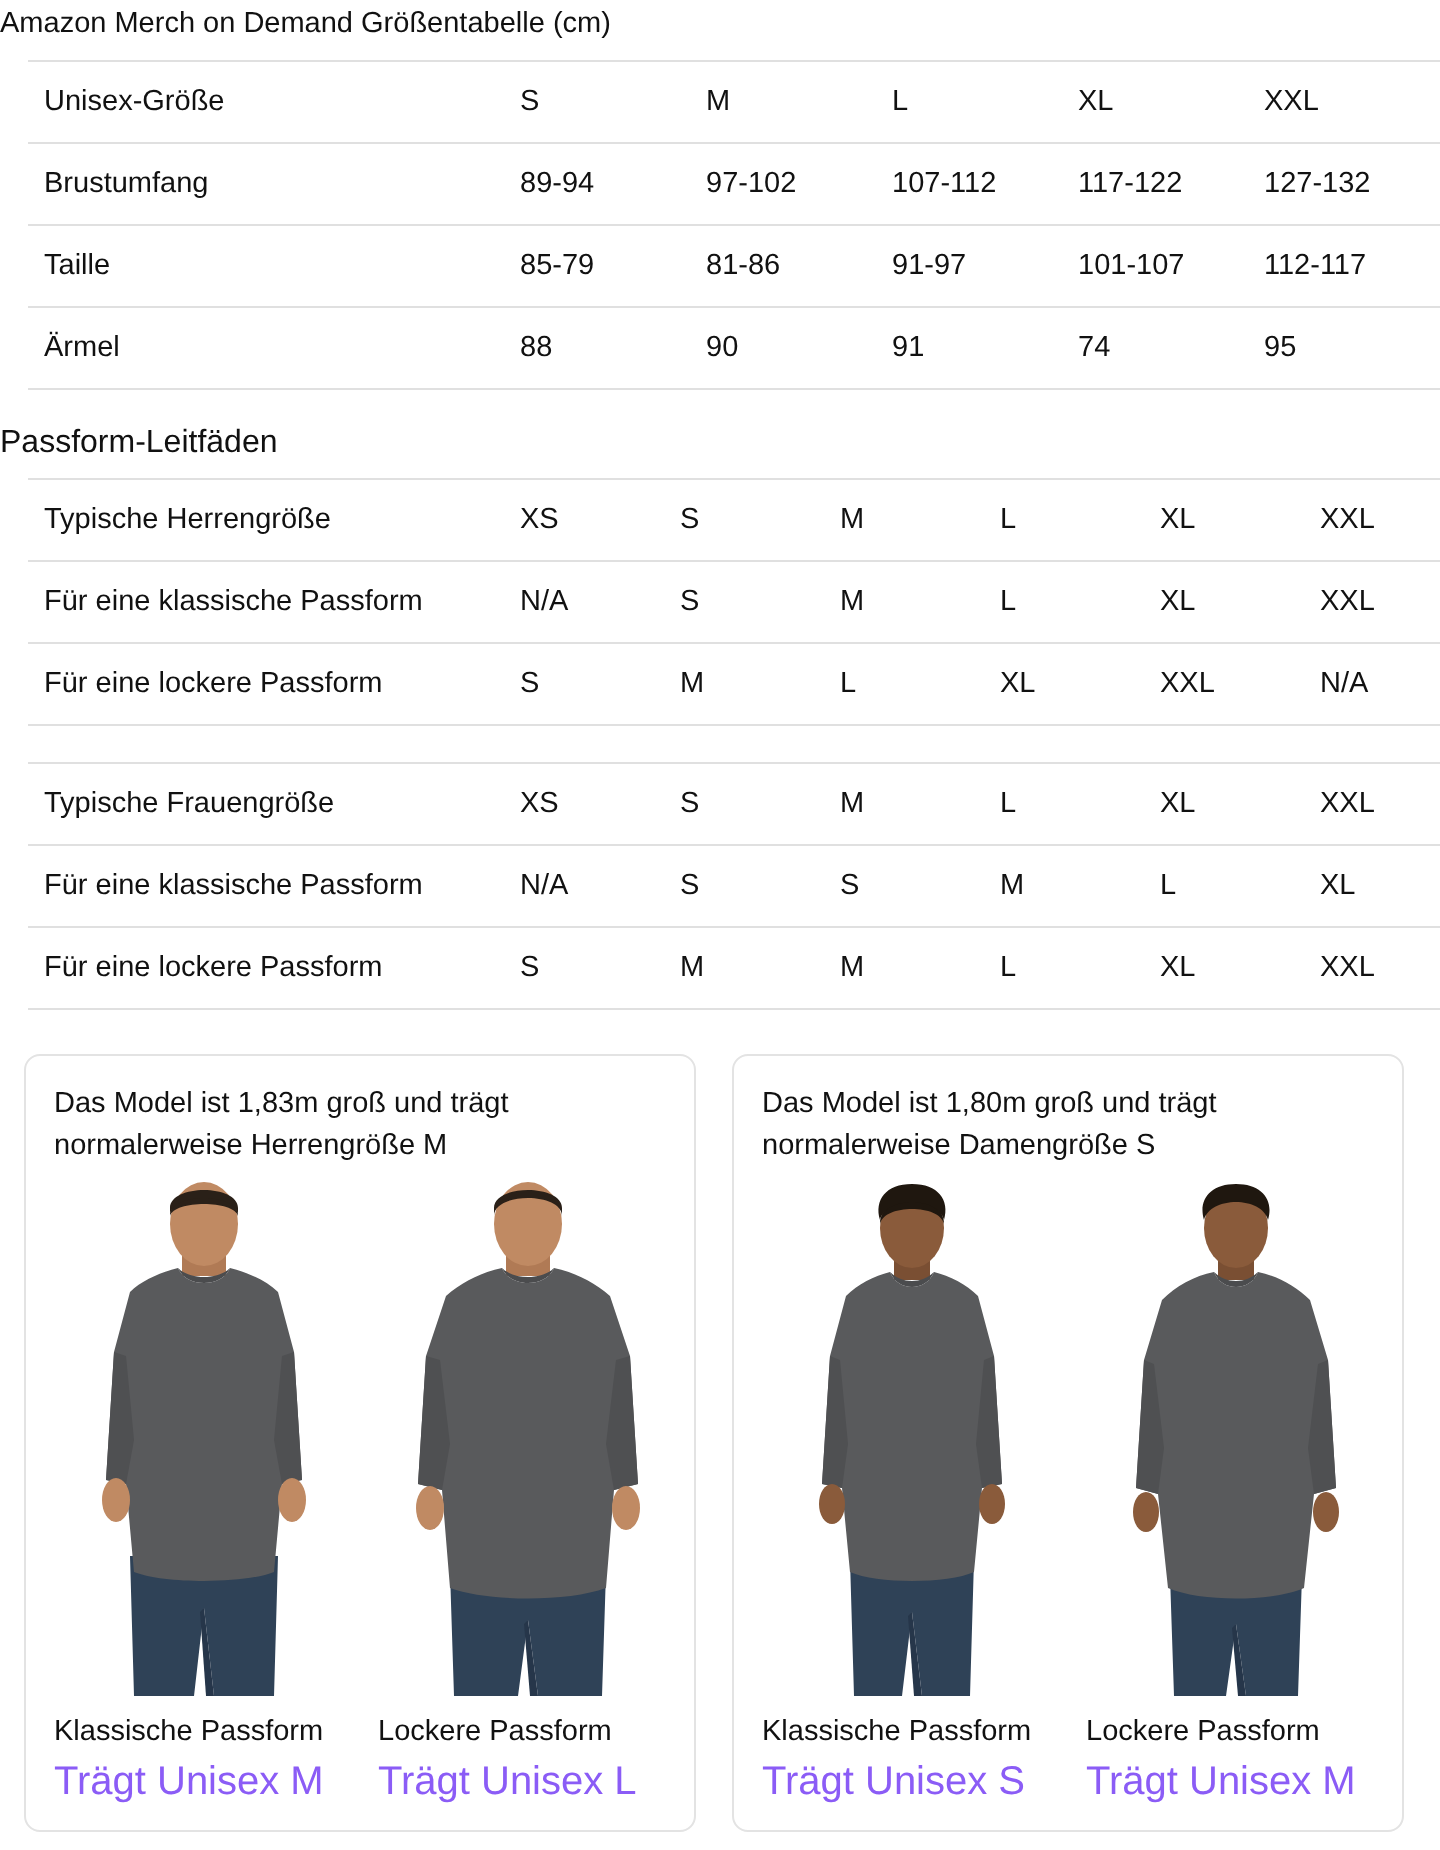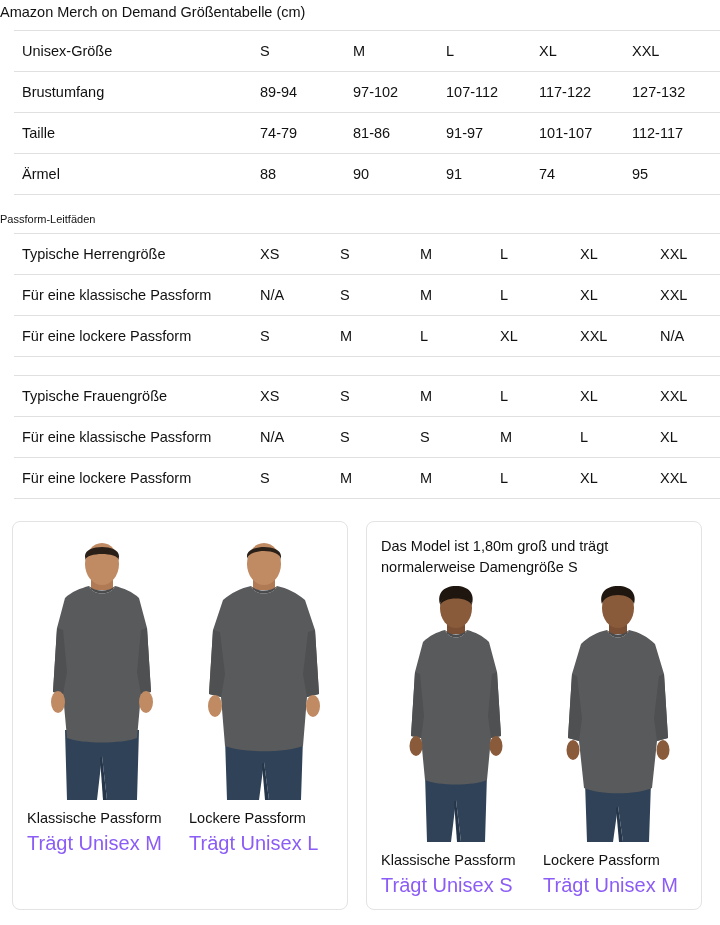--- a/index.html
+++ b/index.html
@@ -50,21 +50,21 @@
   .fit-table td:first-child { width: 238px; }
   .fit-table td { width: 80px; margin-top: 24px; }
 
   .note {
     font-size: 13px;
     color: #333;
     padding: 10px 0 0 0;
     margin-left: 0px;
   }
   .section-heading {
-    font-size: 11px;
+    font-size: 16px;
     color: #111;
     padding: 18px 0 8px 0;
     margin-left: 0px;
   }
   .spacer-18 { height: 18px; }
 
   .cards {
     display: flex;
     gap: 18px;
     margin: 22px 12px 0 12px;
@@ -130,21 +130,21 @@
       <tr>
         <td>Brustumfang</td>
         <td>89-94</td>
         <td>97-102</td>
         <td>107-112</td>
         <td>117-122</td>
         <td>127-132</td>
       </tr>
       <tr>
         <td>Taille</td>
-        <td>74-79</td>
+        <td>85-79</td>
         <td>81-86</td>
         <td>91-97</td>
         <td>101-107</td>
         <td>112-117</td>
       </tr>
       <tr>
         <td>Ärmel</td>
         <td>88</td>
         <td>90</td>
         <td>91</td>
@@ -219,20 +219,21 @@
         <td>L</td>
         <td>XL</td>
         <td>XXL</td>
       </tr>
     </tbody>
   </table>
 
   <div class="cards">
 
     <div class="card">
+      <div class="card-heading">Das Model ist 1,83m groß und trägt normalerweise Herrengröße M</div>
       <div class="models">
 
         <div class="model">
           <div class="model-figure">
             <svg width="150" height="258" viewBox="0 0 150 258" xmlns="http://www.w3.org/2000/svg">
               <rect x="0" y="0" width="150" height="258" fill="#ffffff"></rect>
 
               <path d="M38 188 L112 188 L110 258 L80 258 L75 214 L70 258 L40 258 Z" fill="#2f4257"></path>
               <path d="M75 214 L80 258 L76 258 L73 216 Z" fill="#26364a"></path>
 

